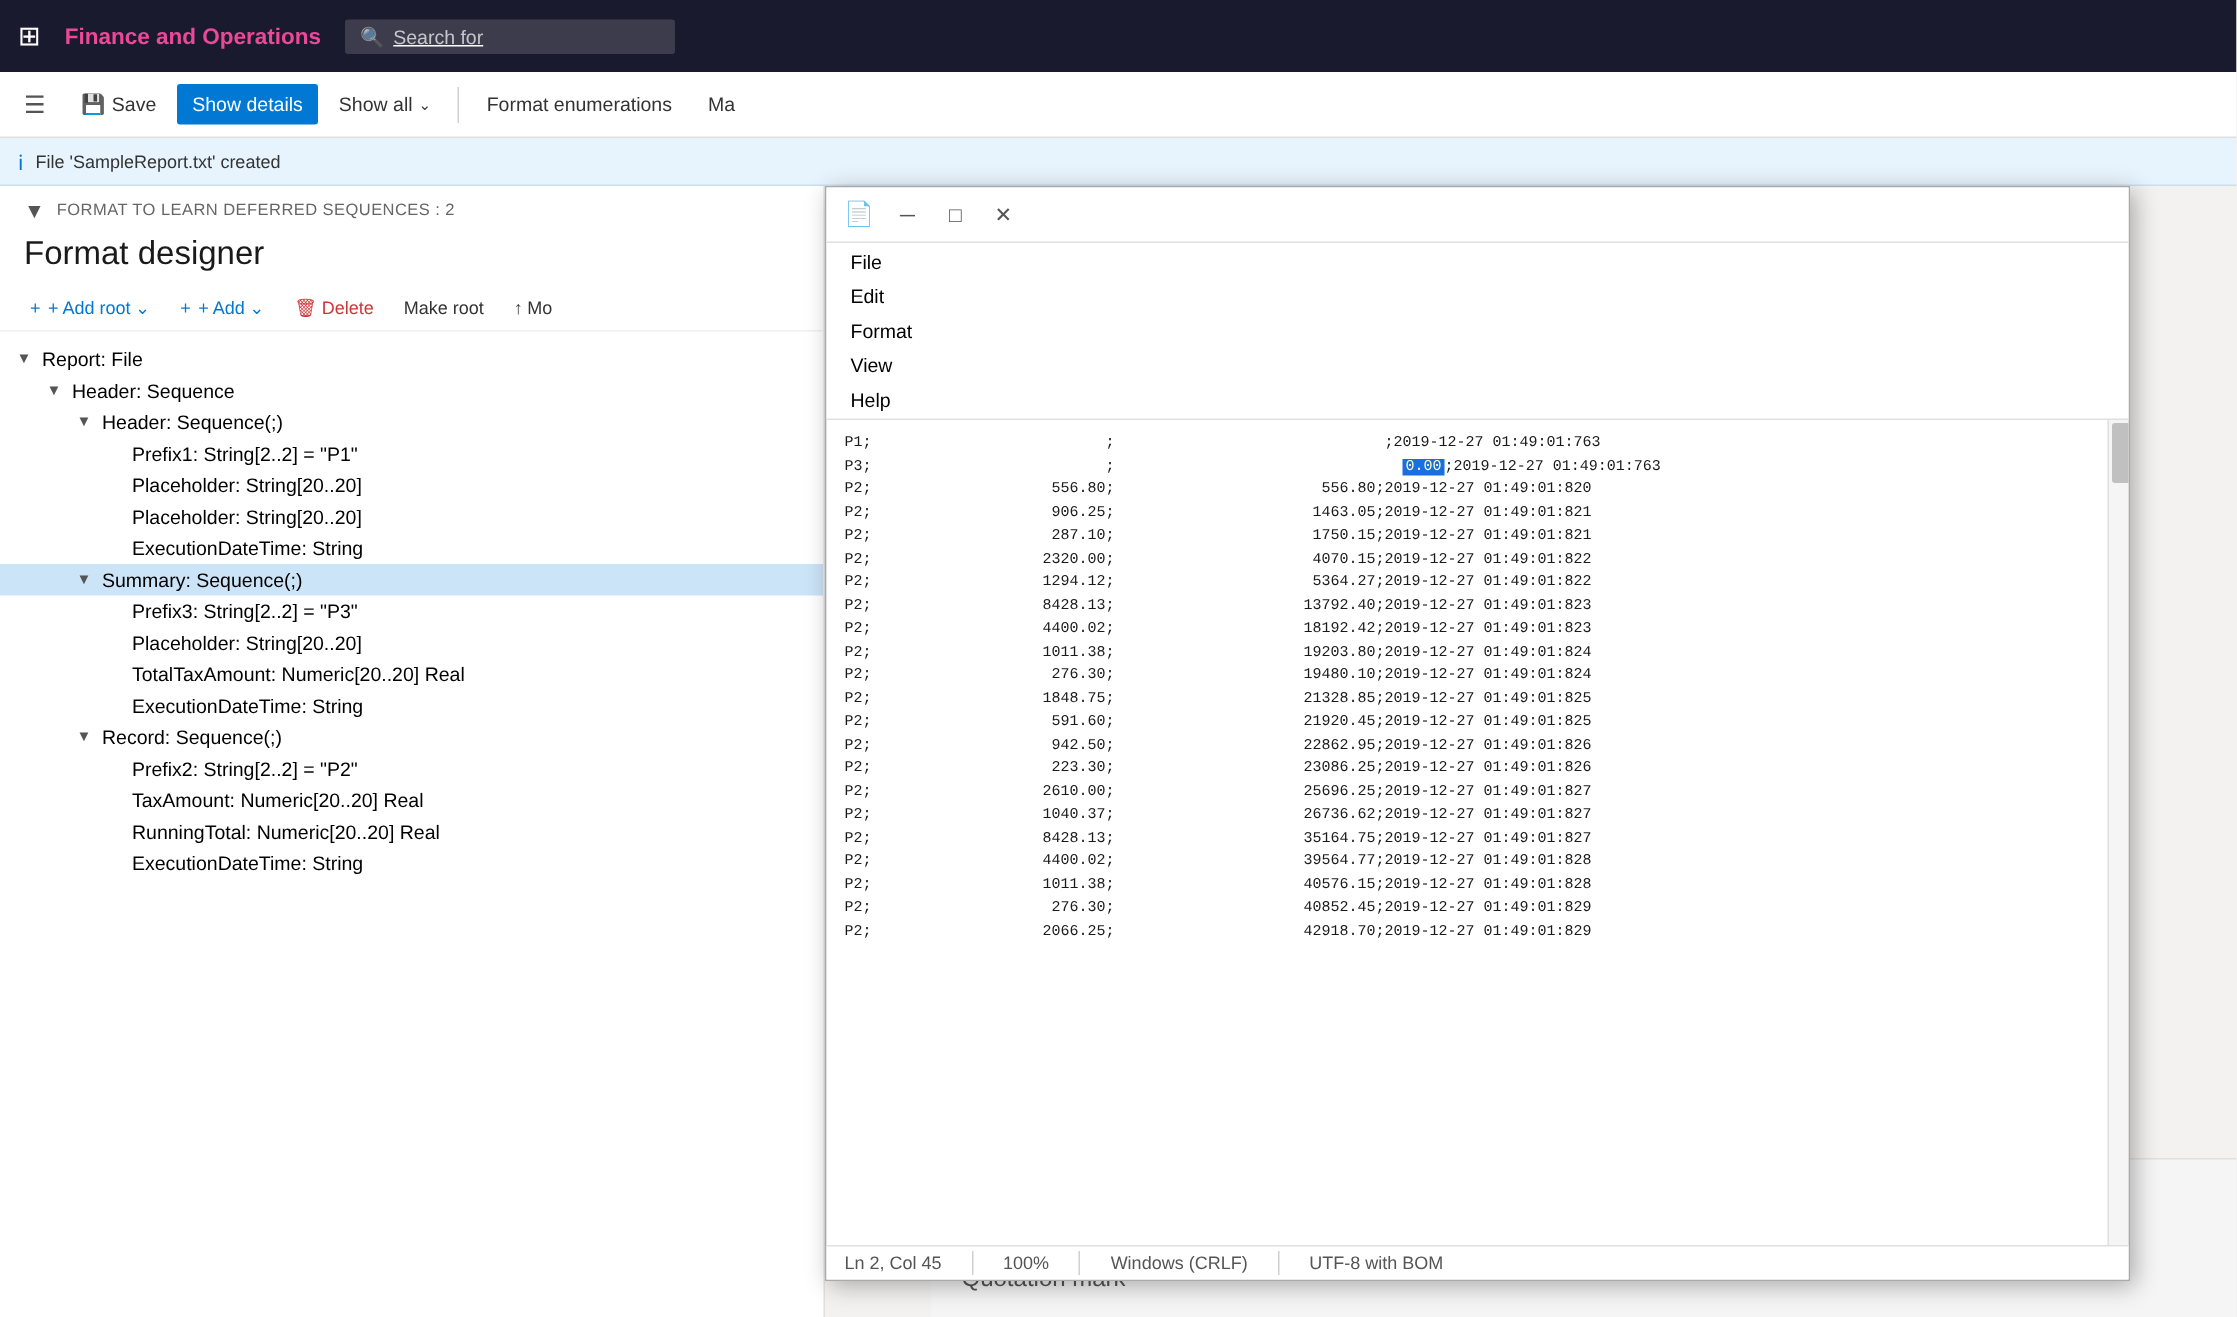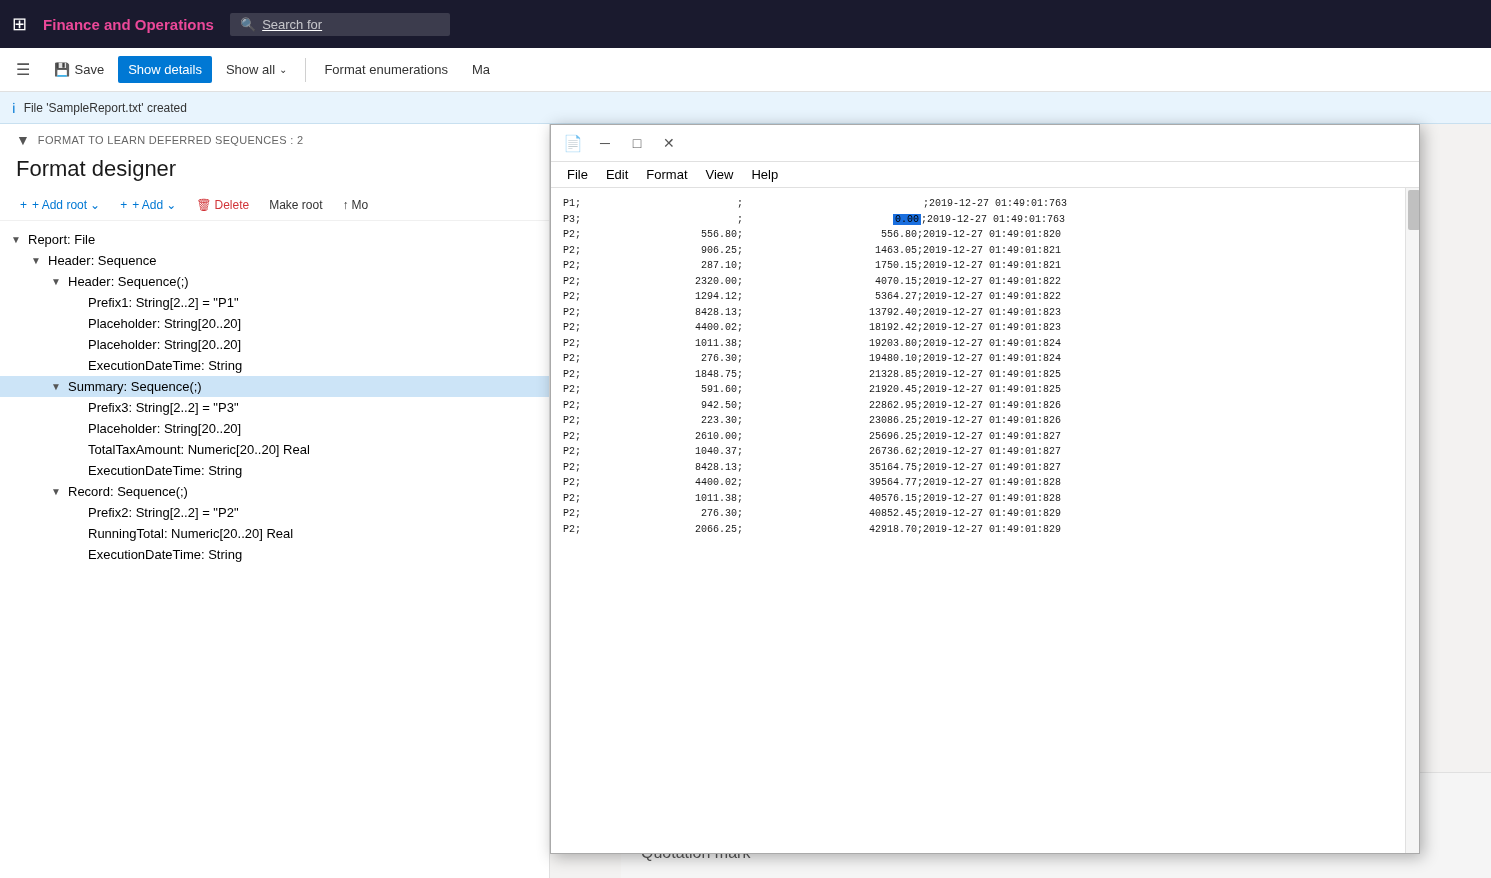--- a/index.html
+++ b/index.html
@@ -235,20 +235,21 @@
       font-size: 14px;
       color: #555;
     }
 
     .notepad-menubar {
       display: flex;
       background: white;
       border-bottom: 1px solid #e0e0e0;
       padding: 2px 8px;
       gap: 2px;
+      flex-direction: column;
     }
     .notepad-menu-item {
       padding: 3px 8px;
       font-size: 13px;
       cursor: pointer;
       border-radius: 2px;
     }
 
     .notepad-content {
       flex: 1;
@@ -314,22 +315,23 @@
       padding: 4px 8px;
       width: 200px;
       justify-content: space-between;
       cursor: pointer;
     }
     .bottom-select-text { font-size: 13px; }
     .bottom-select-arrow { font-size: 11px; color: #555; }
 
     .highlight-cell {
       background: #1a6fdf;
-      color: #000000;
+      color: #fef9c3;
       padding: 0 2px;
+      margin-left: 42px;
     }
   </style>
 </head>
 <body>
 
 <div class="top-bar">
   <span class="top-bar-waffle">⊞</span>
   <span class="top-bar-title">Finance and Operations</span>
   <div class="top-bar-search">
     <span style="color:rgba(255,255,255,0.7)">🔍</span>
@@ -463,20 +465,25 @@
         </div>
         <div class="tree-node">
           <span class="tree-indent" style="width: 48px;"></span>
           <span class="tree-toggle">▼</span>
           <span class="tree-label">Record: Sequence(;)</span>
         </div>
         <div class="tree-node">
           <span class="tree-indent" style="width: 68px;"></span>
           <span class="tree-toggle"></span>
           <span class="tree-label">Prefix2: String[2..2] = "P2"</span>
+        </div>
+        <div class="tree-node">
+          <span class="tree-indent" style="width: 68px;"></span>
+          <span class="tree-toggle"></span>
+          <span class="tree-label">TaxAmount: Numeric[20..20] Real</span>
         </div>
         <div class="tree-node">
           <span class="tree-indent" style="width: 68px;"></span>
           <span class="tree-toggle"></span>
           <span class="tree-label">RunningTotal: Numeric[20..20] Real</span>
         </div>
         <div class="tree-node">
           <span class="tree-indent" style="width: 68px;"></span>
           <span class="tree-toggle"></span>
           <span class="tree-label">ExecutionDateTime: String</span>
@@ -525,20 +532,29 @@
 P2;                   4400.02;                     39564.77;2019-12-27 01:49:01:828
 P2;                   1011.38;                     40576.15;2019-12-27 01:49:01:828
 P2;                    276.30;                     40852.45;2019-12-27 01:49:01:829
 P2;                   2066.25;                     42918.70;2019-12-27 01:49:01:829
 </div>
       <div class="notepad-scrollbar-v">
         <div style="width:12px;height:40px;background:#c0c0c0;border-radius:2px;margin:2px;margin-top:2px"></div>
       </div>
     </div>
 
+    <div class="notepad-statusbar">
+      <span>Ln 2, Col 45</span>
+      <div class="status-sep"></div>
+      <span>100%</span>
+      <div class="status-sep"></div>
+      <span>Windows (CRLF)</span>
+      <div class="status-sep"></div>
+      <span>UTF-8 with BOM</span>
+    </div>
   </div>
 
   <div class="bottom-panel">
     <div class="bottom-panel-label">Quotation application</div>
     <div class="bottom-select-wrapper">
       <span class="bottom-select-text">None</span>
       <span class="bottom-select-arrow">⌄</span>
     </div>
     <div class="bottom-panel-label" style="margin-top:10px">Quotation mark</div>
   </div>

